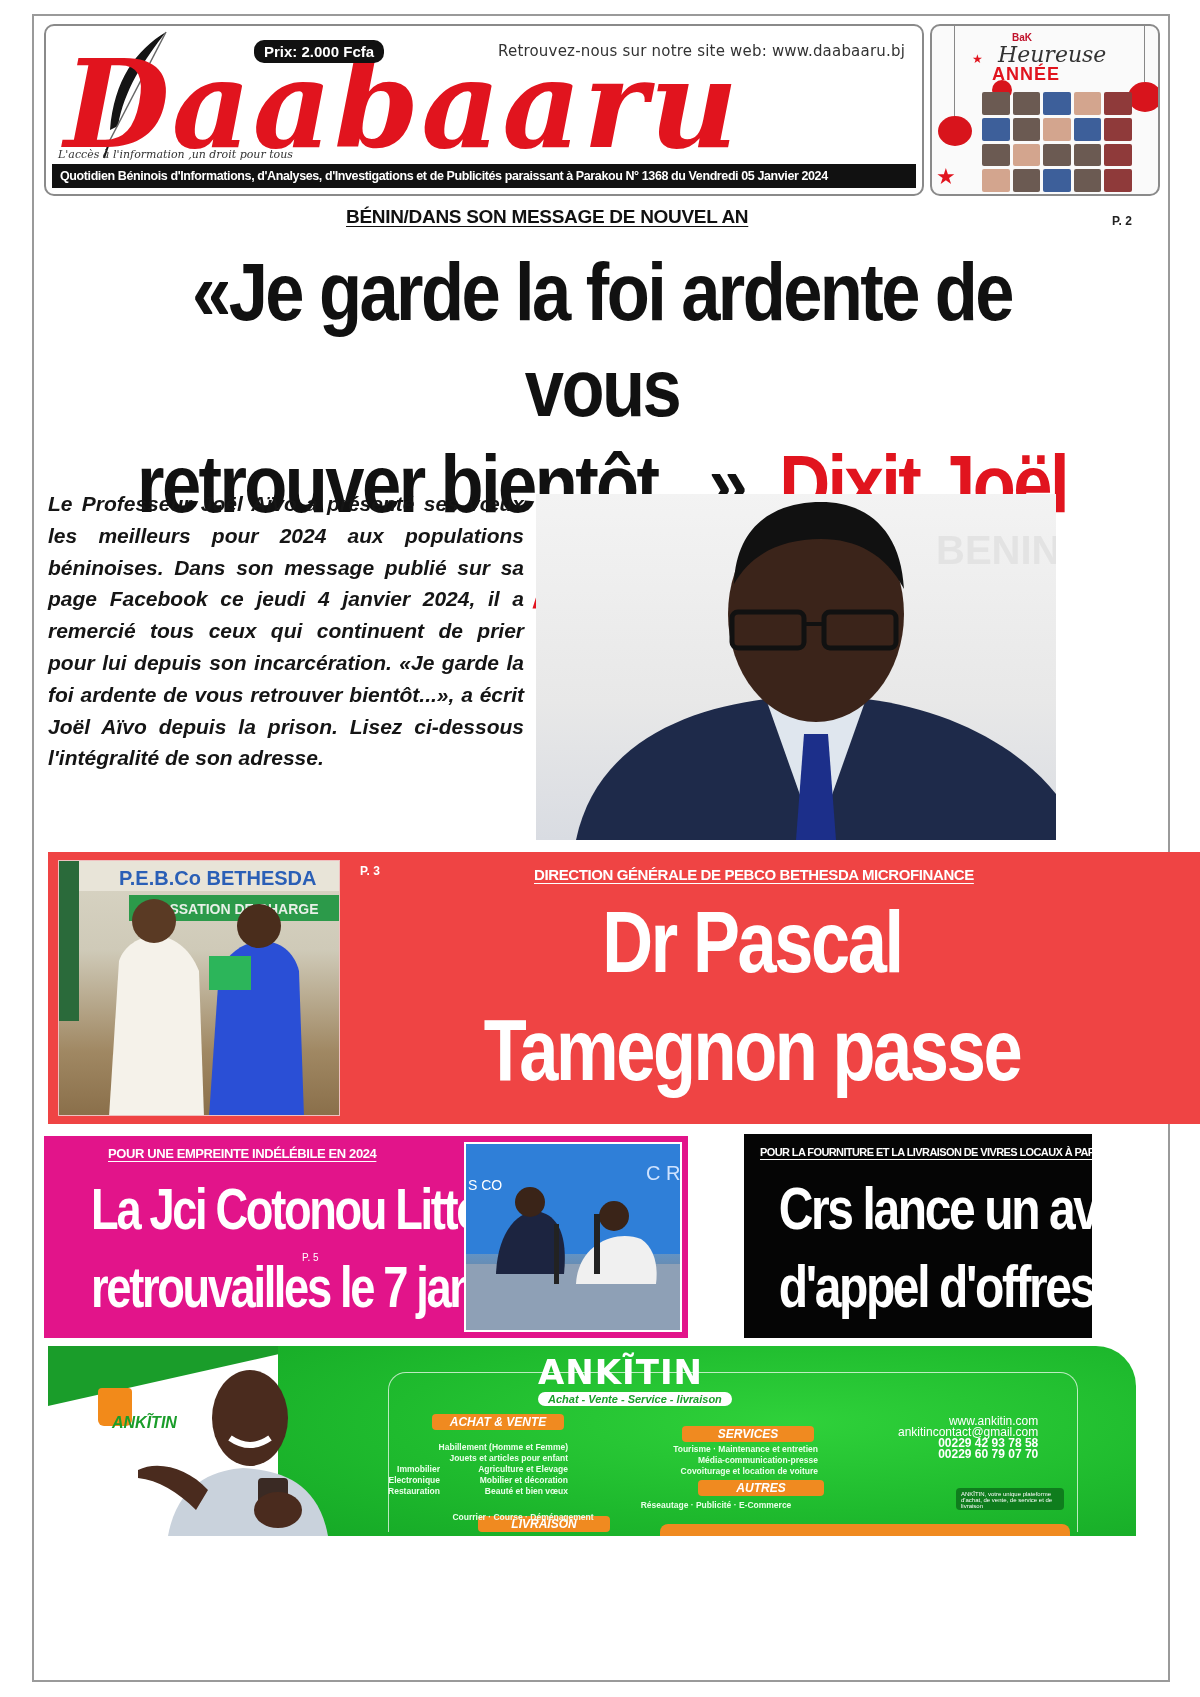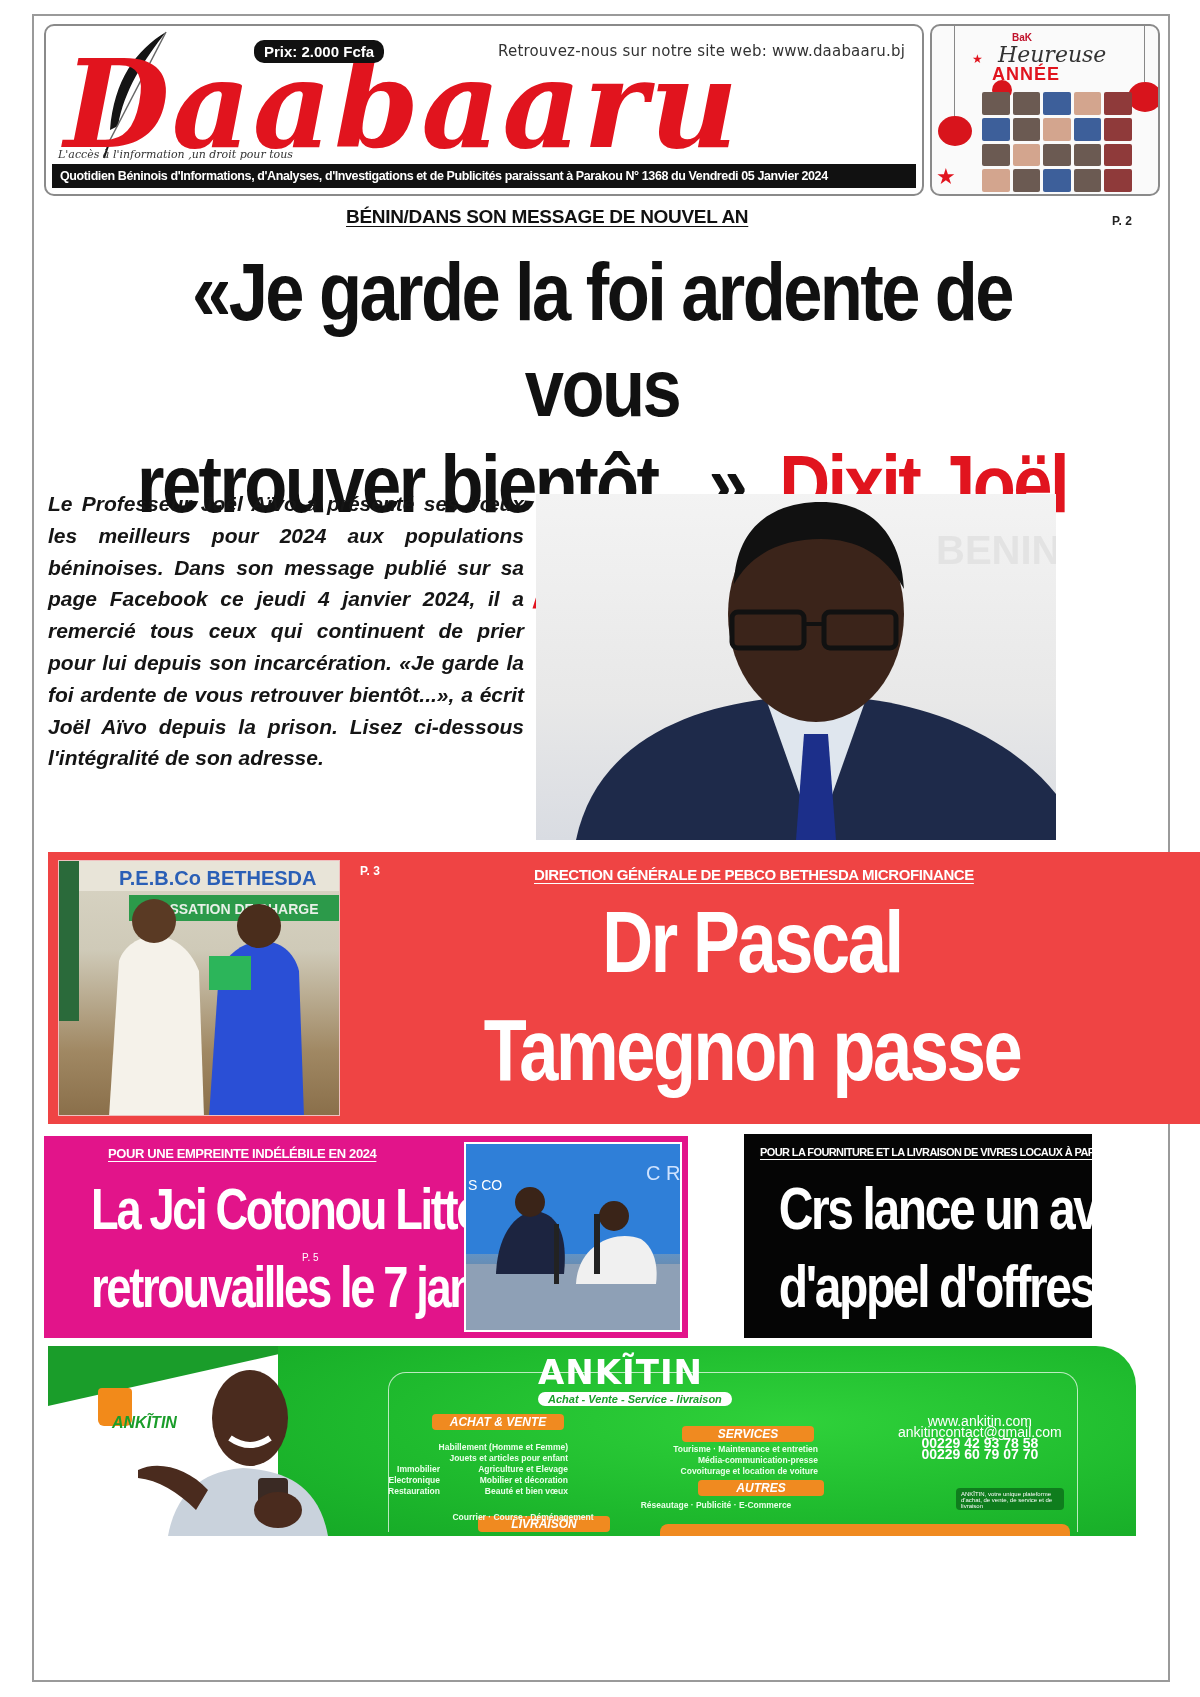--- a/index.html
+++ b/index.html
@@ -99,21 +99,21 @@
   .ad-logo-text { position: absolute; left: 14px; top: 26px; font-size: 16px; font-weight: bold; font-style: italic; color: #1a9d2a; white-space: nowrap; }
   .ad-brand { position: absolute; left: 490px; top: 6px; font-size: 34px; font-weight: bold; color: #fff;
     letter-spacing: 1px; font-family: "DejaVu Sans", sans-serif; }
   .ad-sub { position: absolute; left: 490px; top: 46px; background: #fff; color: #1a9d2a; border-radius: 10px;
     padding: 1px 10px; font-size: 11px; font-weight: bold; font-style: italic; }
   .ad-frame-line { position: absolute; left: 340px; top: 26px; width: 690px; height: 160px; border: 1px solid rgba(255,255,255,0.7);
     border-bottom: none; border-radius: 18px 18px 0 0; }
   .ad-pill { position: absolute; background: #f08a20; color: #fff; font-weight: bold; font-style: italic;
     font-size: 12px; text-align: center; border-radius: 4px; height: 16px; line-height: 16px; }
   .ad-list { position: absolute; font-size: 8.5px; font-weight: bold; color: #e9ffe9; line-height: 11px; text-align: right; white-space: nowrap; }
-  .ad-contact { position: absolute; left: 850px; top: 70px; font-size: 14px; color: #fff; line-height: 11px; text-align: center; }
+  .ad-contact { position: absolute; left: 850px; top: 70px; font-size: 12px; color: #fff; line-height: 11px; text-align: right; }
   .ad-tagline { position: absolute; left: 908px; top: 142px; width: 108px; height: 22px; background: #0f7d1d; border-radius: 4px;
     font-size: 6px; color: #fff; padding: 3px 5px; }
   .ad-orange-bar { position: absolute; left: 612px; top: 178px; width: 410px; height: 12px; background: #f08a20; border-radius: 8px 8px 0 0; }
 </style>
 </head>
 <body>
 
 <div class="page-frame"></div>
 
 <div class="masthead">

